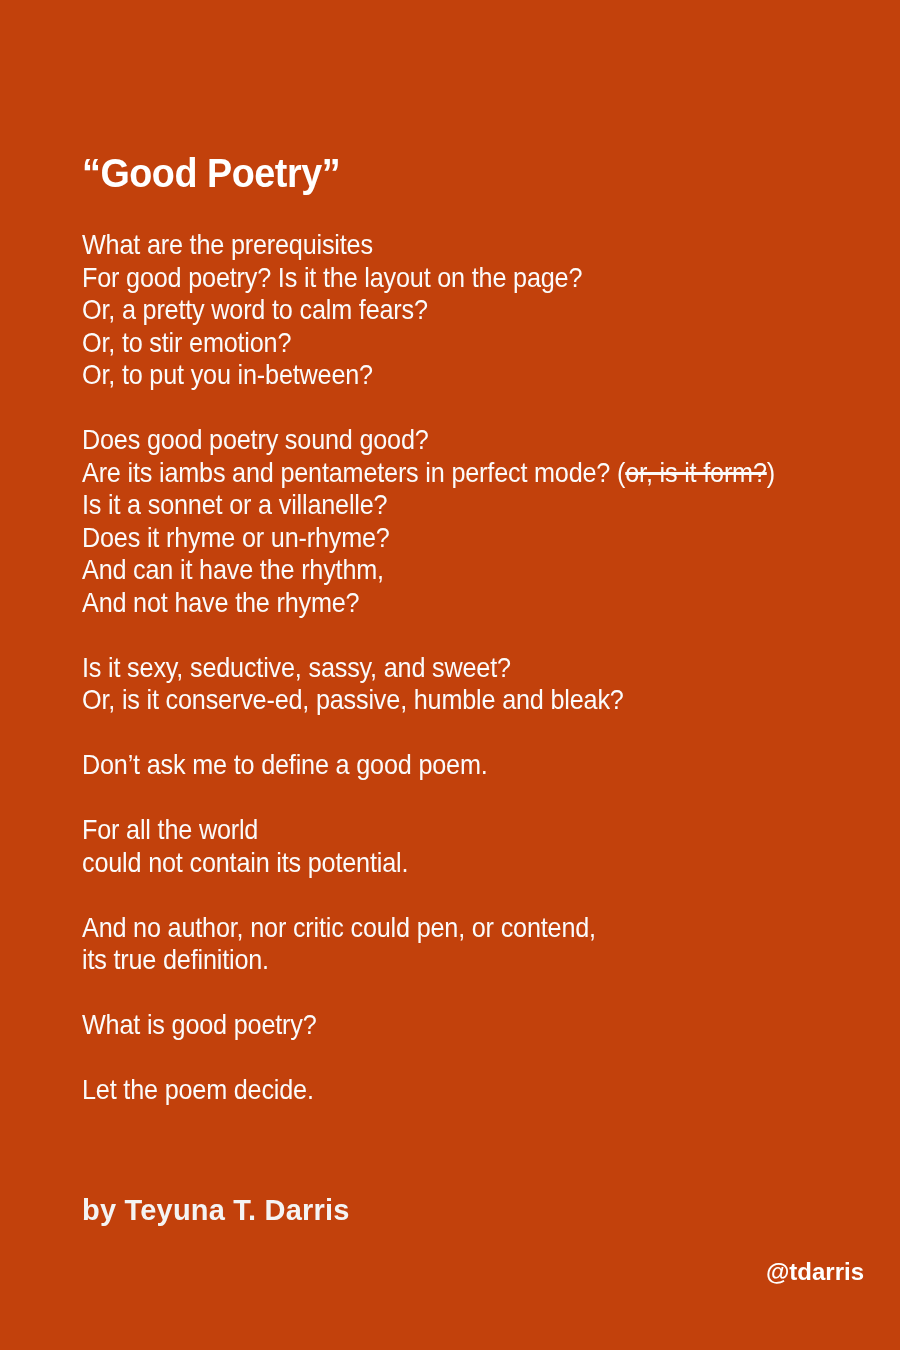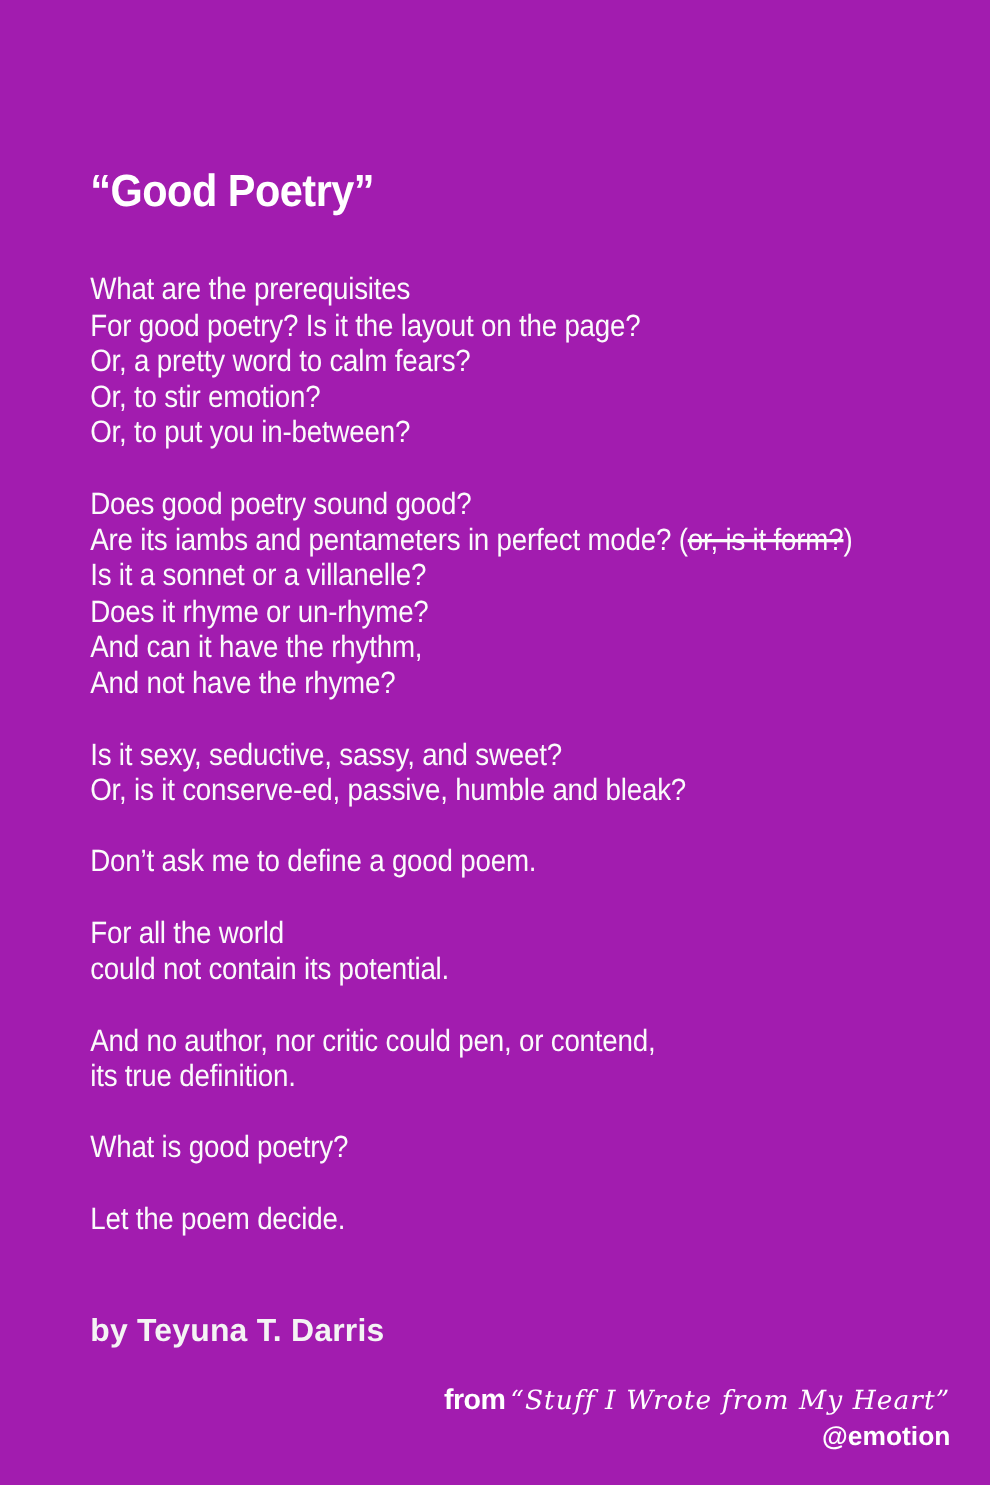--- a/index.html
+++ b/index.html
@@ -4,21 +4,21 @@
 <style>
   html, body {
     margin: 0;
     padding: 0;
     background: #000;
   }
   .page {
     position: relative;
     width: 900px;
     height: 1350px;
-    background: #a21caf;
+    background: #c2410c;
     color: #fdfdfd;
     font-family: "Liberation Sans", sans-serif;
     overflow: hidden;
   }
   .title {
     position: absolute;
     top: 150px;
     left: 82px;
     margin: 0;
     font-size: 41px;
@@ -30,21 +30,20 @@
     color: #ffffff;
   }
   .poem {
     position: absolute;
     top: 229px;
     left: 82px;
     font-size: 28px;
     line-height: 32.5px;
     font-weight: 400;
     color: #fbfbfb;
-    margin-top: 18px;
   }
   .stanza {
     margin: 0 0 32.5px 0;
     transform: scaleX(0.90);
     transform-origin: left top;
   }
   .line {
     white-space: nowrap;
     letter-spacing: -0.2px;
   }
@@ -133,20 +132,16 @@
         <div class="line"><span>What is good poetry?</span></div>
       </div>
       <div class="stanza">
         <div class="line"><span>Let the poem decide.</span></div>
       </div>
     </div>
 
   <div class="byline">by Teyuna T. Darris</div>
 
   <div class="footer">
-    <div class="source-line">
-      <span class="from-label">from</span>
-      <span class="source-title">“Stuff I Wrote from My Heart”</span>
-    </div>
-    <div class="handle">@emotion</div>
+    <div class="handle">@tdarris</div>
   </div>
 
 </div>
 
 </body></html>

